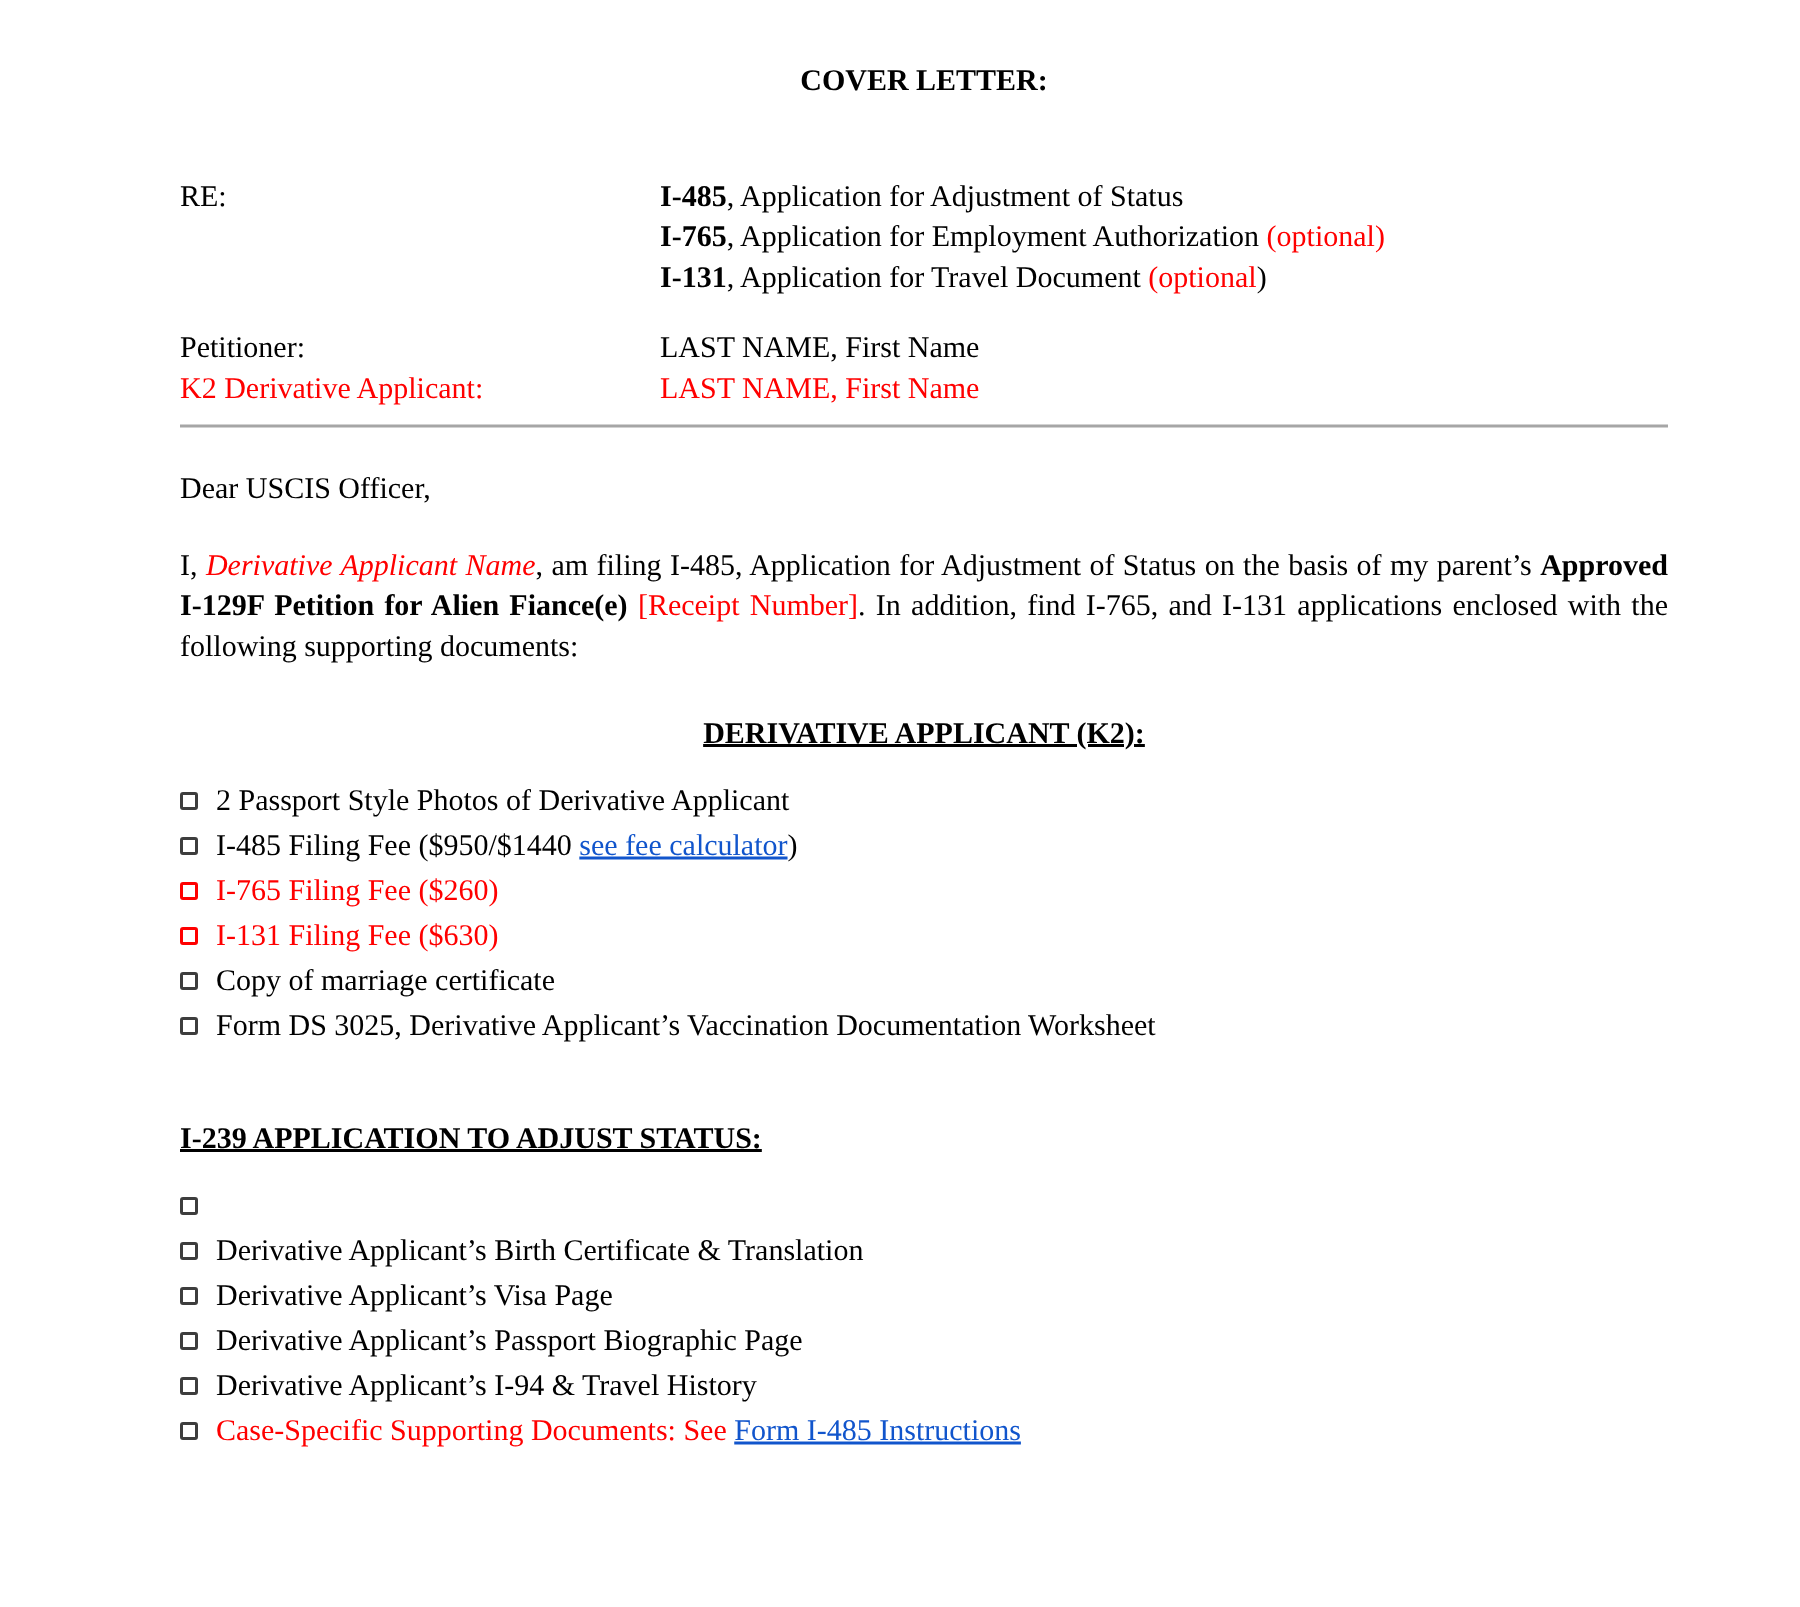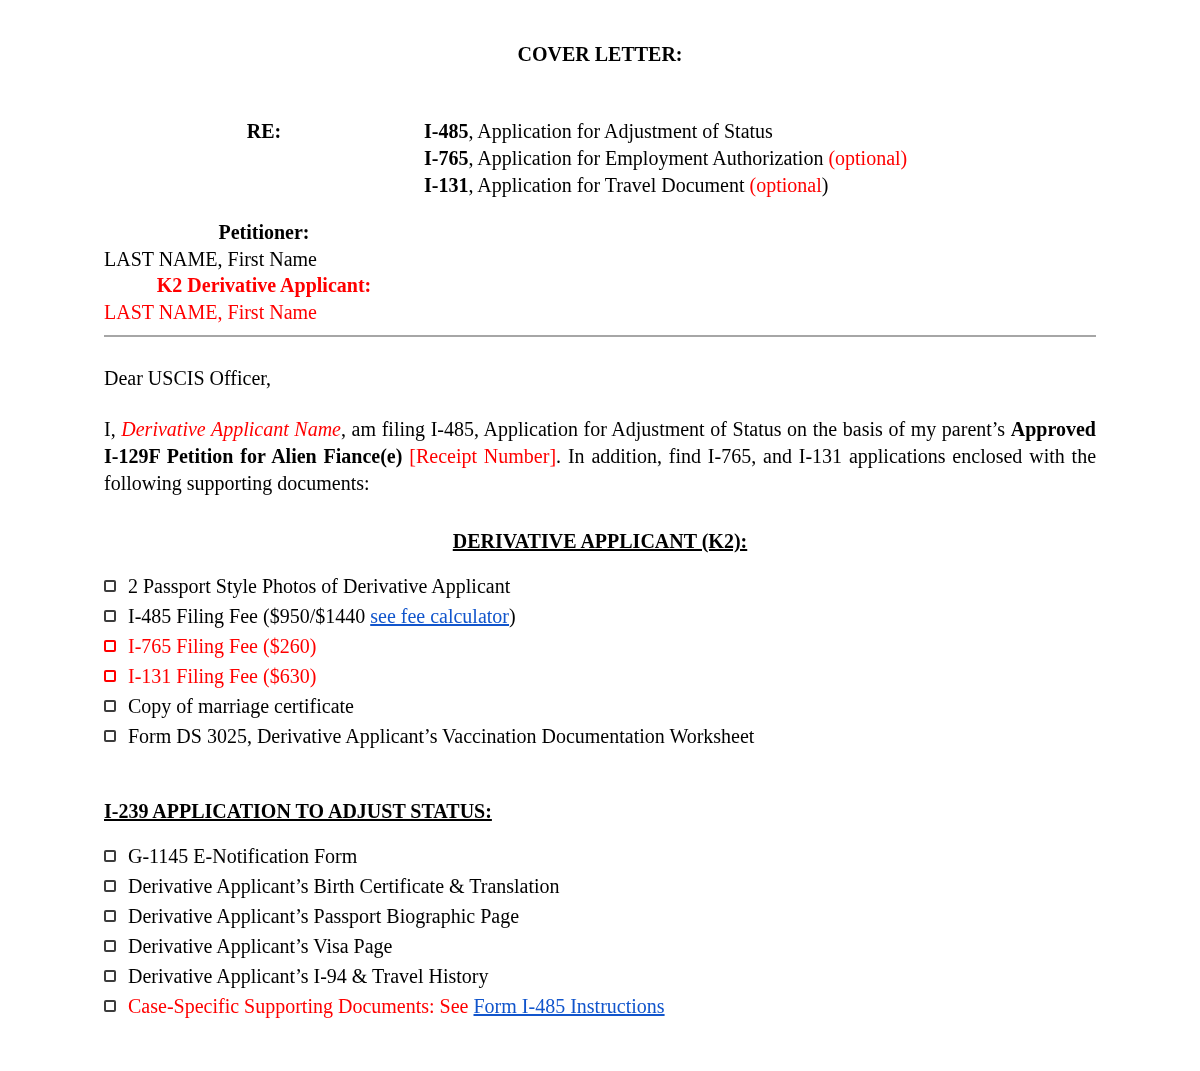--- a/index.html
+++ b/index.html
@@ -13,37 +13,37 @@
   html,body{margin:0;padding:0;}
   body{
     width:1200px;height:1071px;
     background:#ffffff;
     font-family:"Liberation Serif", serif;
     font-size:20px;
     color:var(--text);
     overflow:hidden;
   }
   .page{position:relative;width:1200px;height:1071px;background:#fff;}
-  .content{position:absolute;left:104px;top:0;width:992px;}
+  .content{position:absolute;left:120px;top:0;width:992px;}
 
   .doc-title{
     padding-top:42px;
     text-align:center;
     font-weight:bold;
     font-size:20px;
     line-height:24px;
   }
 
   .re-row{display:flex;margin-top:52px;}
-  .col-label{width:320px;flex:none;font-weight:bold;line-height:27px;text-align:center;}
+  .col-label{width:320px;flex:none;font-weight:normal;line-height:27px;}
   .col-value{flex:1;}
   .re-line{line-height:27px;font-family:Liberation Serif, serif;}
 
   .parties{margin-top:20px;}
-  .party-row{display:flex;line-height:26px;flex-direction:column;}
+  .party-row{display:flex;line-height:26px;}
 
   .rule{
     border:none;height:0;
     border-top:2px solid var(--rule);
     margin:10px 0 0 0;
   }
 
   .salutation{margin-top:28px;line-height:27px;}
 
   .intro{
@@ -141,33 +141,32 @@
               <span class="checkbox"></span>
               <span class="item-text"><span class="">Form DS 3025, Derivative Applicant’s Vaccination Documentation Worksheet</span></span>
             </div>
           </div>
         </div>
         <div class="section align-left">
           <div class="heading">I-239 APPLICATION TO ADJUST STATUS:</div>
           <div class="items">
             <div class="check-item">
               <span class="checkbox"></span>
-              <span class="item-text"><span class="">G-1145 E-Notification Form</span></span>
             </div>
             <div class="check-item">
               <span class="checkbox"></span>
               <span class="item-text"><span class="">Derivative Applicant’s Birth Certificate &amp; Translation</span></span>
             </div>
             <div class="check-item">
               <span class="checkbox"></span>
-              <span class="item-text"><span class="">Derivative Applicant’s Passport Biographic Page</span></span>
+              <span class="item-text"><span class="">Derivative Applicant’s Visa Page</span></span>
             </div>
             <div class="check-item">
               <span class="checkbox"></span>
-              <span class="item-text"><span class="">Derivative Applicant’s Visa Page</span></span>
+              <span class="item-text"><span class="">Derivative Applicant’s Passport Biographic Page</span></span>
             </div>
             <div class="check-item">
               <span class="checkbox"></span>
               <span class="item-text"><span class="">Derivative Applicant’s I-94 &amp; Travel History</span></span>
             </div>
             <div class="check-item">
               <span class="checkbox"></span>
               <span class="item-text"><span class="seg-red">Case-Specific Supporting Documents: See </span><a href="#" class="seg-link">Form I-485 Instructions</a></span>
             </div>
           </div>

